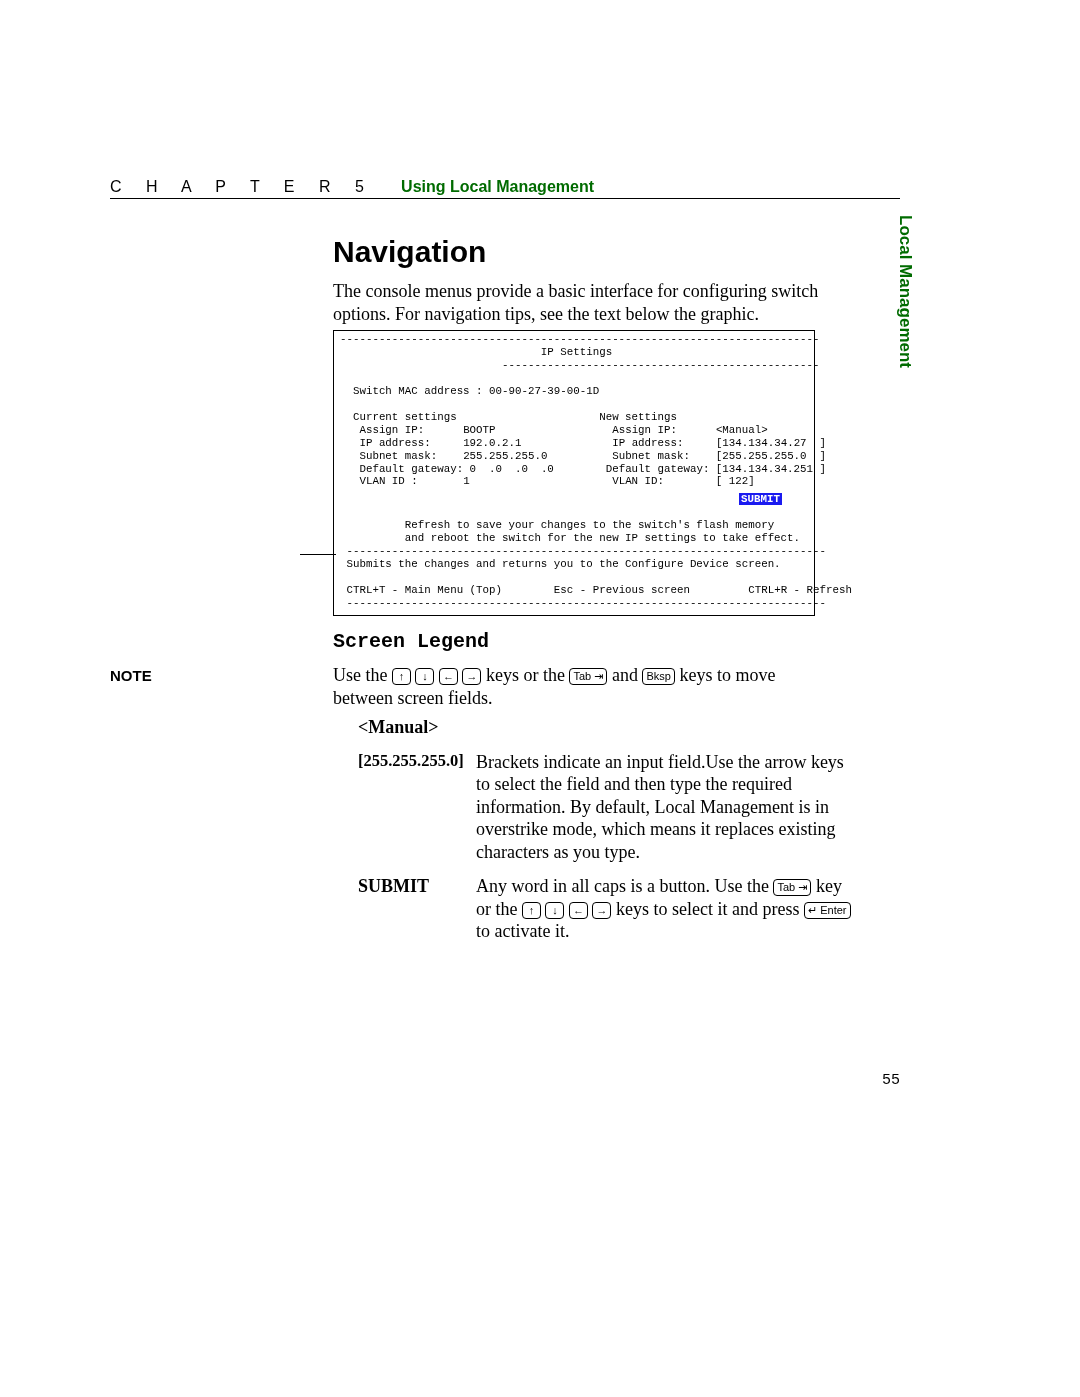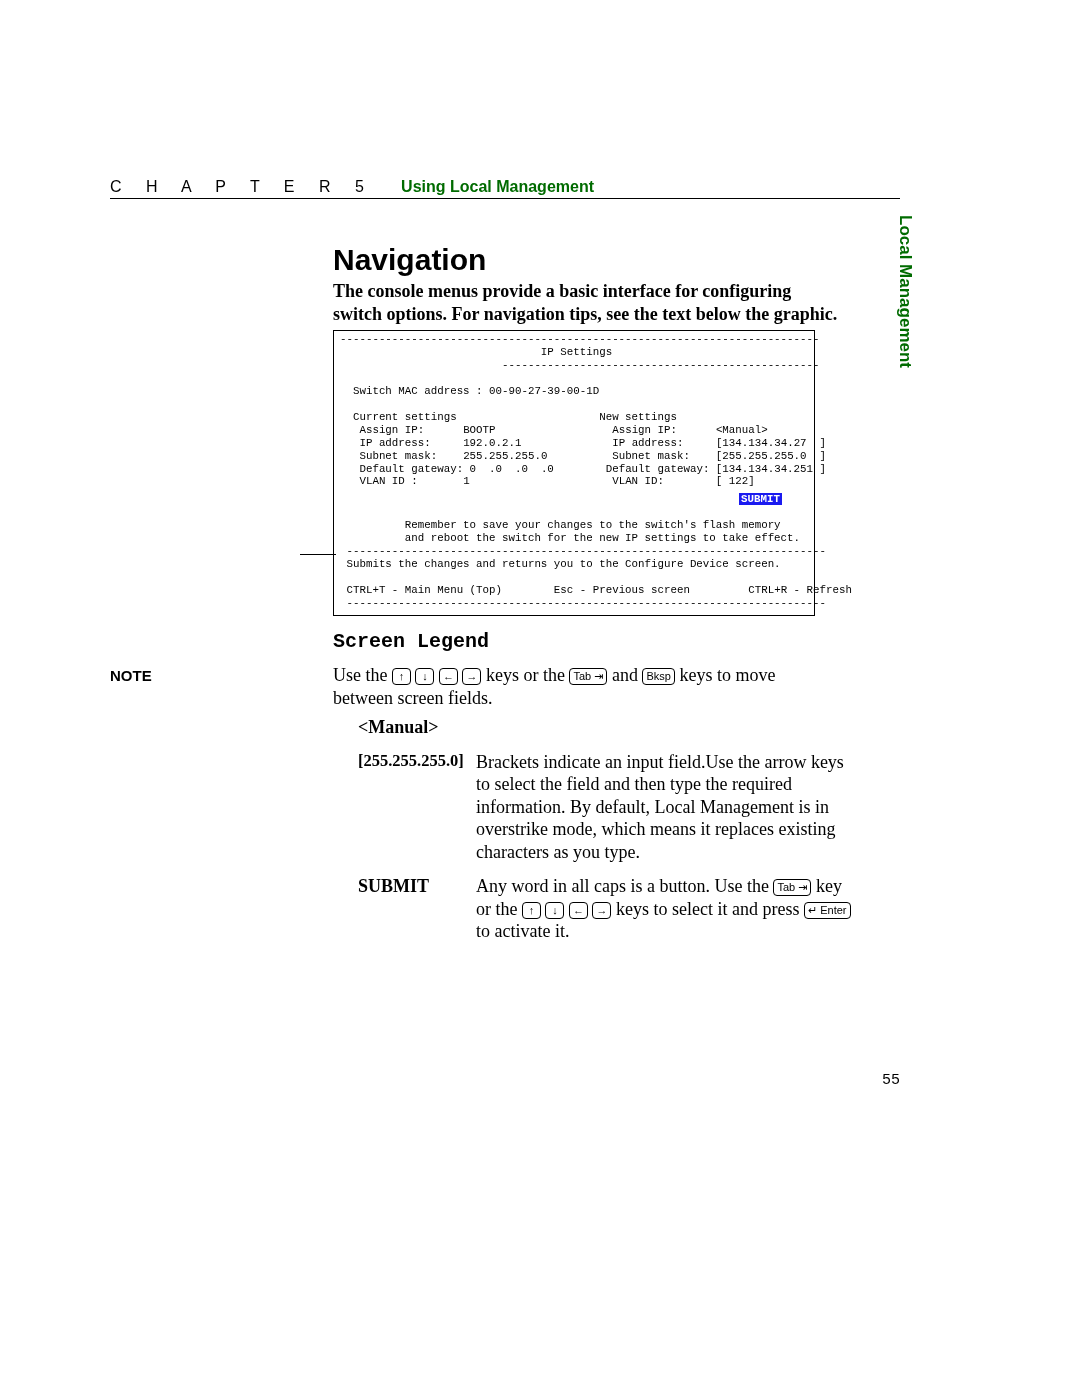--- a/index.html
+++ b/index.html
@@ -53,30 +53,28 @@
     font-size: 17px;
     color: #006b00;
   }
   .h1 {
     position: absolute;
     left: 333px;
     top: 235px;
     font-family: Arial, Helvetica, sans-serif;
     font-weight: bold;
     font-size: 30px;
-    margin-top: 8px;
   }
   .intro {
     position: absolute;
     left: 333px;
     top: 280px;
     width: 505px;
     font-size: 18px;
     line-height: 1.25;
-    font-weight: bold;
   }
   .console-wrap {
     position: absolute;
     left: 333px;
     top: 330px;
     width: 480px;
     border: 1px solid #000;
     padding: 2px 0 5px 0;
   }
   .console {
@@ -217,21 +215,21 @@
   <span>Switch MAC address :</span> <span>00-90-27-39-00-1D</span>
 
   <span>Current settings</span>                      <span>New settings</span>
    <span>Assign IP:</span>      <span>BOOTP</span>                  <span>Assign IP:</span>      <span>&lt;Manual&gt;</span>
    <span>IP address:</span>     <span>192.0.2.1</span>              <span>IP address:</span>     <span>[134.134.34.27  ]</span>
    <span>Subnet mask:</span>    <span>255.255.255.0</span>          <span>Subnet mask:</span>    <span>[255.255.255.0  ]</span>
    <span>Default gateway:</span> <span>0  .0  .0  .0</span>        <span>Default gateway:</span> <span>[134.134.34.251 ]</span>
    <span>VLAN ID :</span>       <span>1</span>                      <span>VLAN ID:</span>        <span>[ 122]</span></div>
     <span class="submit-chip">SUBMIT</span>
     <div class="console">
-          <span>Remember to save your changes to the switch's flash memory</span>
+          <span>Refresh to save your changes to the switch's flash memory</span>
           <span>and reboot the switch for the new IP settings to take effect.</span>
  <span>--------------------------------------------------------------------------</span>
  <span>Submits the changes and returns you to the Configure Device screen.</span>
 
  <span>CTRL+T - Main Menu (Top)</span>        <span>Esc - Previous screen</span>         <span>CTRL+R - Refresh</span>
  <span>--------------------------------------------------------------------------</span></div>
   </div>
 
   <div class="margin-line"></div>
 

